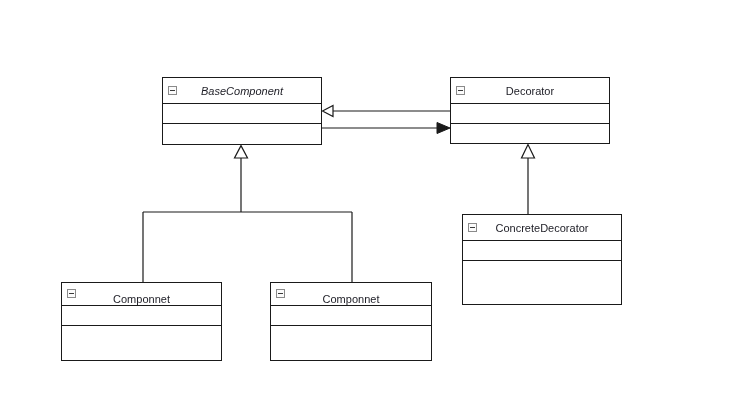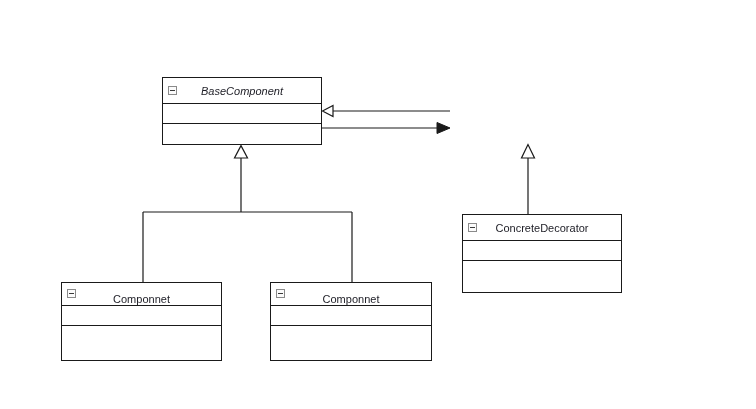--- a/index.html
+++ b/index.html
@@ -67,21 +67,21 @@
   .sep {
     box-sizing: border-box;
     height: 4px;
     border-bottom: 1px solid #1a1a1a;
   }
   .class-body { flex: 1; }
 
   
   #box-base-component     { left: 162px; top: 77px;  width: 160px; height: 68px; }
   #box-decorator          { left: 450px; top: 77px;  width: 160px; height: 67px; }
-  #box-concrete-decorator { left: 462px; top: 214px; width: 160px; height: 79px; }
+  #box-concrete-decorator { left: 462px; top: 214px; width: 160px; height: 91px; }
   #box-componnet-1        { left: 61px;  top: 282px; width: 161px; height: 79px; }
   #box-componnet-2        { left: 270px; top: 282px; width: 162px; height: 79px; }
 
   #box-base-component .title-bar,
   #box-decorator .title-bar,
   #box-concrete-decorator .title-bar { height: 26px; }
   #box-componnet-1 .title-bar,
   #box-componnet-2 .title-bar { height: 23px; align-items: flex-end; }
 
   .conn-line { stroke: #1a1a1a; stroke-width: 1.2; fill: none; }
@@ -123,20 +123,30 @@
     <div class="title-bar">
       <span class="collapse-icon">
           <span class="minus"></span>
         </span>
       <span class="title italic">BaseComponent</span>
     </div>
     <div class="sep"></div>
     <div class="class-body"></div>
   </div>
 
+  <div class="class-box" id="box-decorator">
+    <div class="title-bar">
+      <span class="collapse-icon">
+          <span class="minus"></span>
+        </span>
+      <span class="title">Decorator</span>
+    </div>
+    <div class="sep"></div>
+    <div class="class-body"></div>
+  </div>
 
   <div class="class-box" id="box-concrete-decorator">
     <div class="title-bar">
       <span class="collapse-icon">
           <span class="minus"></span>
         </span>
       <span class="title">ConcreteDecorator</span>
     </div>
     <div class="sep"></div>
     <div class="class-body"></div>

